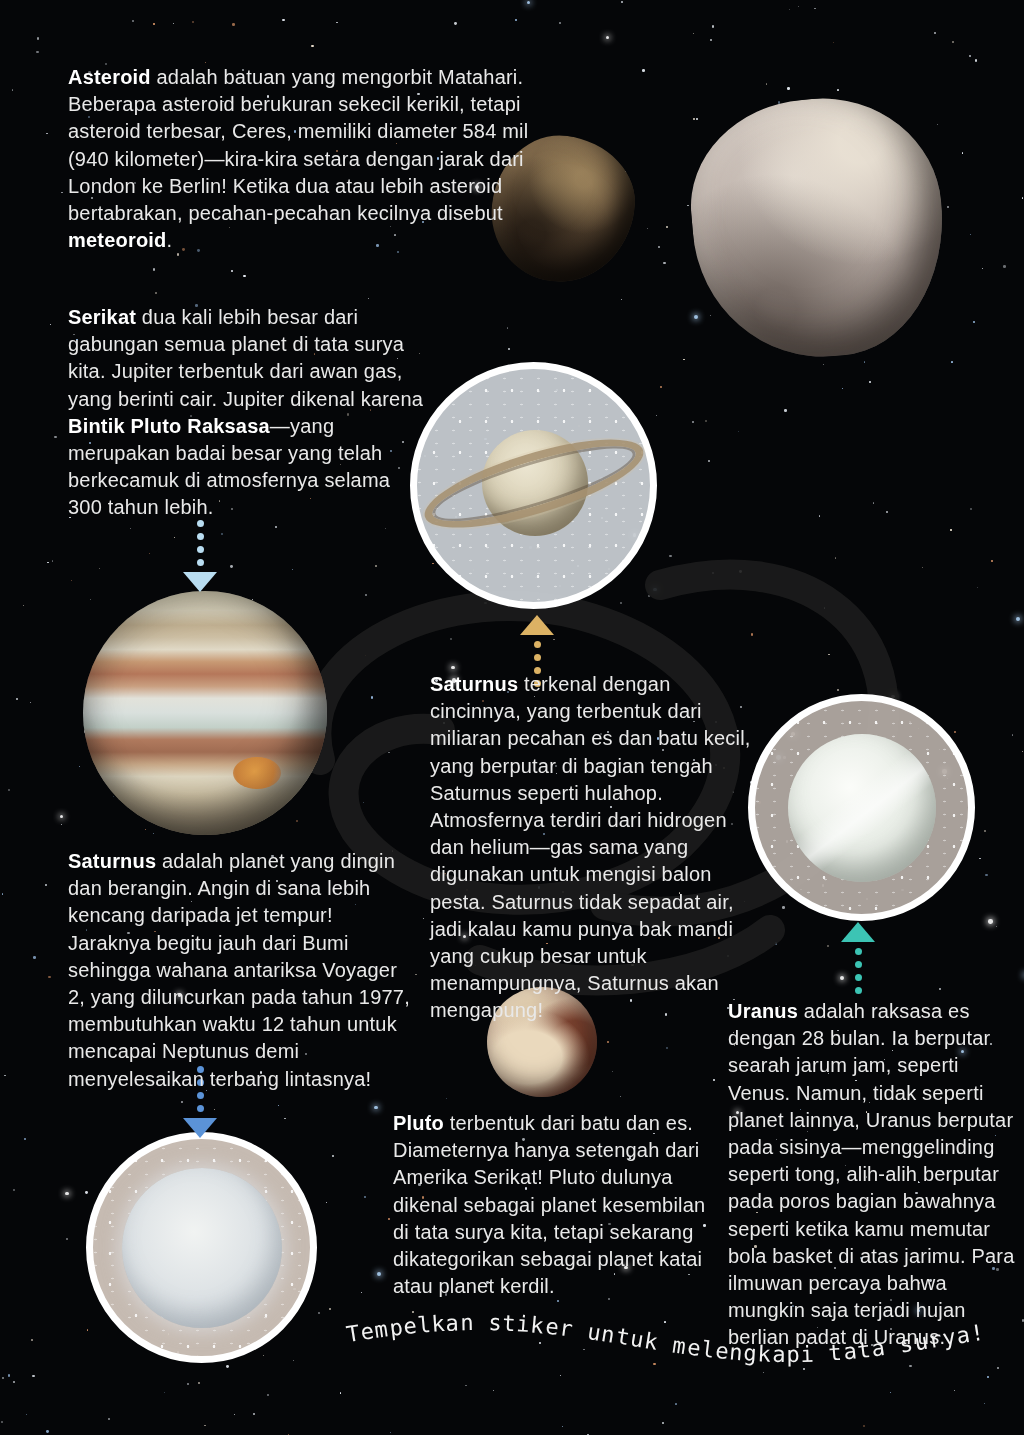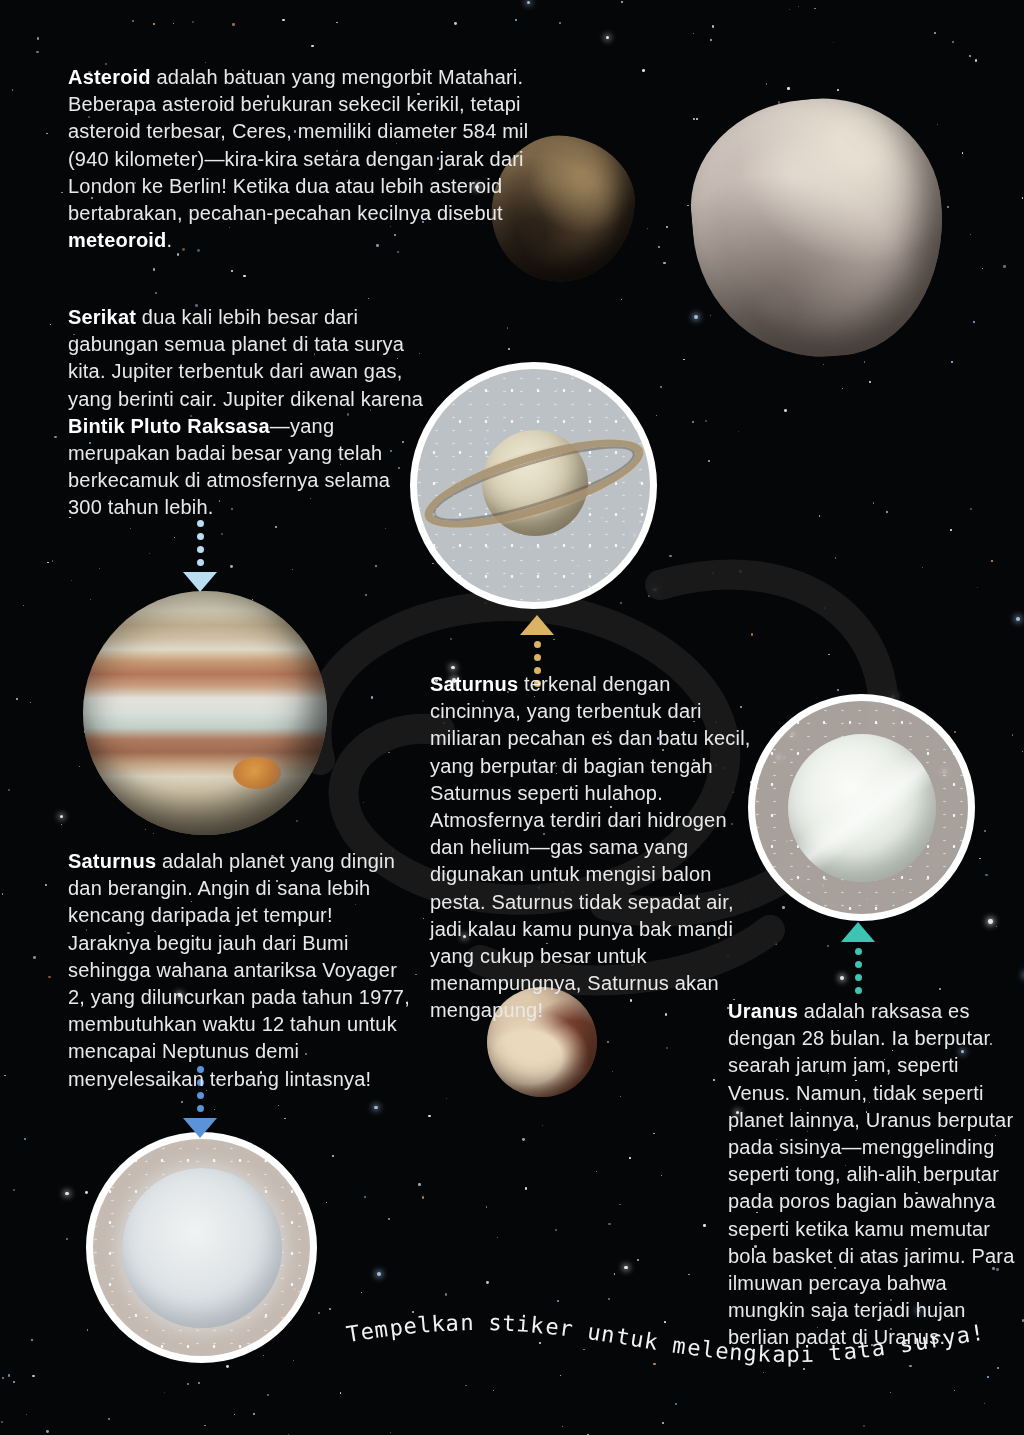--- a/index.html
+++ b/index.html
@@ -646,20 +646,21 @@
     </g>
   </svg>
 
   <div class="asteroid asteroid-small"></div>
   <div class="asteroid asteroid-large"></div>
 
   <div class="para" style="left:68px;top:64px;width:490px;"><strong>Asteroid</strong> adalah batuan yang mengorbit Matahari. Beberapa asteroid berukuran sekecil kerikil, tetapi asteroid terbesar, Ceres, memiliki diameter 584 mil (940 kilometer)—kira-kira setara dengan jarak dari London ke Berlin! Ketika dua atau lebih asteroid bertabrakan, pecahan-pecahan kecilnya disebut <strong>meteoroid</strong>.</div>
   <div class="para" style="left:68px;top:304px;width:358px;"><strong>Serikat</strong> dua kali lebih besar dari gabungan semua planet di tata surya kita. Jupiter terbentuk dari awan gas, yang berinti cair. Jupiter dikenal karena <strong>Bintik Pluto Raksasa</strong>—yang merupakan badai besar yang telah berkecamuk di atmosfernya selama 300 tahun lebih.</div>
   <div class="para" style="left:430px;top:671px;width:326px;"><strong>Saturnus</strong> terkenal dengan cincinnya, yang terbentuk dari miliaran pecahan es dan batu kecil, yang berputar di bagian tengah Saturnus seperti hulahop. Atmosfernya terdiri dari hidrogen dan helium—gas sama yang digunakan untuk mengisi balon pesta. Saturnus tidak sepadat air, jadi kalau kamu punya bak mandi yang cukup besar untuk menampungnya, Saturnus akan mengapung!</div>
   <div class="para" style="left:68px;top:848px;width:350px;"><strong>Saturnus</strong> adalah planet yang dingin dan berangin. Angin di sana lebih kencang daripada jet tempur! Jaraknya begitu jauh dari Bumi sehingga wahana antariksa Voyager 2, yang diluncurkan pada tahun 1977, membutuhkan waktu 12 tahun untuk mencapai Neptunus demi menyelesaikan terbang lintasnya!</div>
+  <div class="para" style="left:393px;top:1110px;width:314px;"><strong>Pluto</strong> terbentuk dari batu dan es. Diameternya hanya setengah dari Amerika Serikat! Pluto dulunya dikenal sebagai planet kesembilan di tata surya kita, tetapi sekarang dikategorikan sebagai planet katai atau planet kerdil.</div>
   <div class="para" style="left:728px;top:998px;width:298px;"><strong>Uranus</strong> adalah raksasa es dengan 28 bulan. Ia berputar searah jarum jam, seperti Venus. Namun, tidak seperti planet lainnya, Uranus berputar pada sisinya—menggelinding seperti tong, alih-alih berputar pada poros bagian bawahnya seperti ketika kamu memutar bola basket di atas jarimu. Para ilmuwan percaya bahwa mungkin saja terjadi hujan berlian padat di Uranus.</div>
 
   <div class="dotarrow" style="left: 183px; top: 520px; color: rgb(185, 221, 241);">
     <span class="dot"></span>
       <span class="dot"></span>
       <span class="dot"></span>
       <span class="dot"></span>
     <span class="tri-down"></span>
   </div>
   <div class="dotarrow" style="left: 520px; top: 615px; color: rgb(220, 178, 100);">

